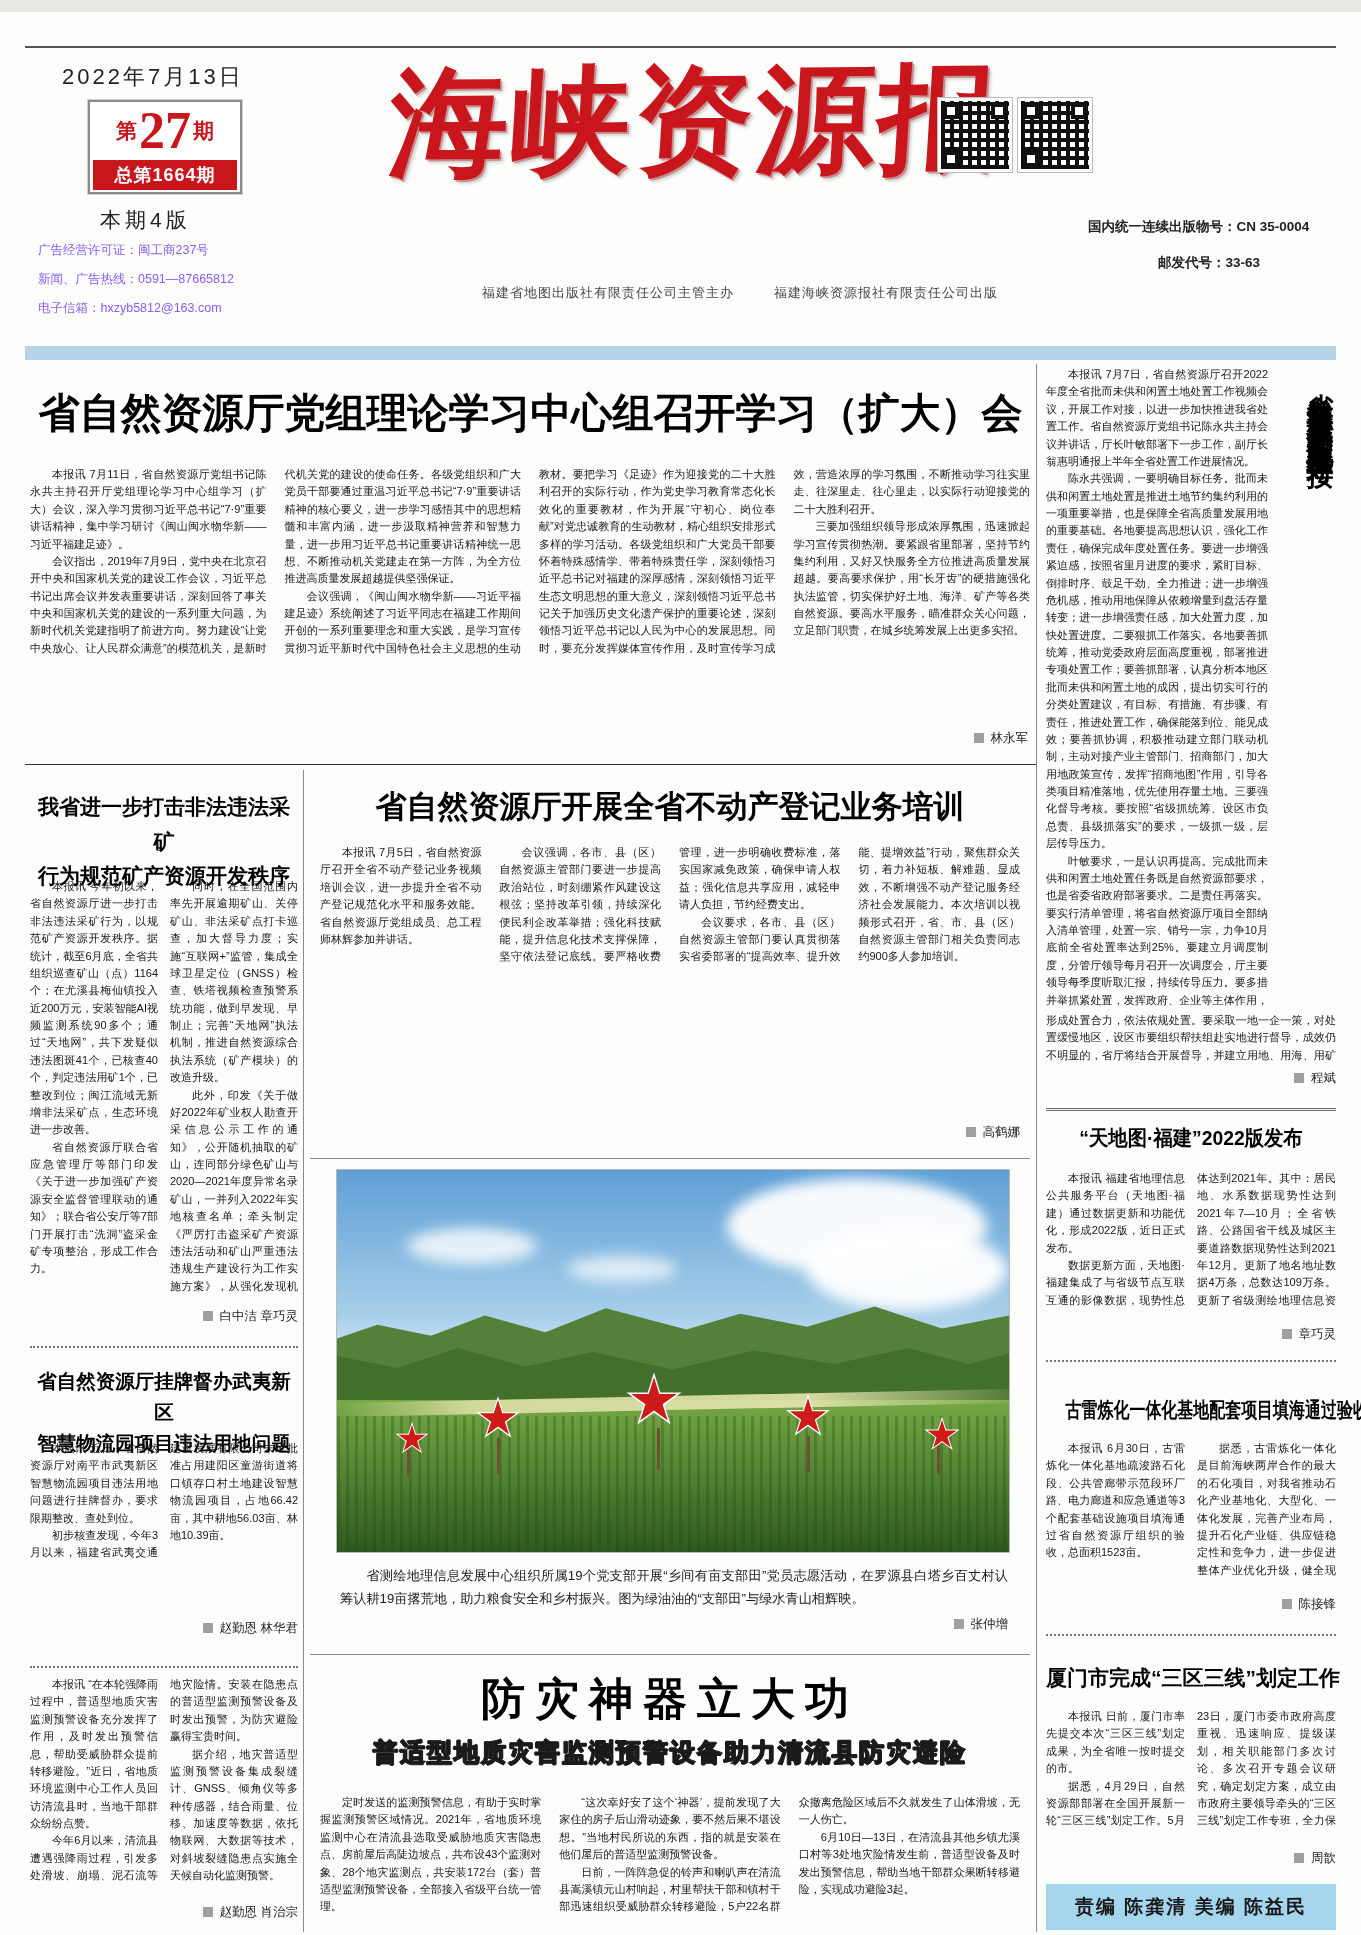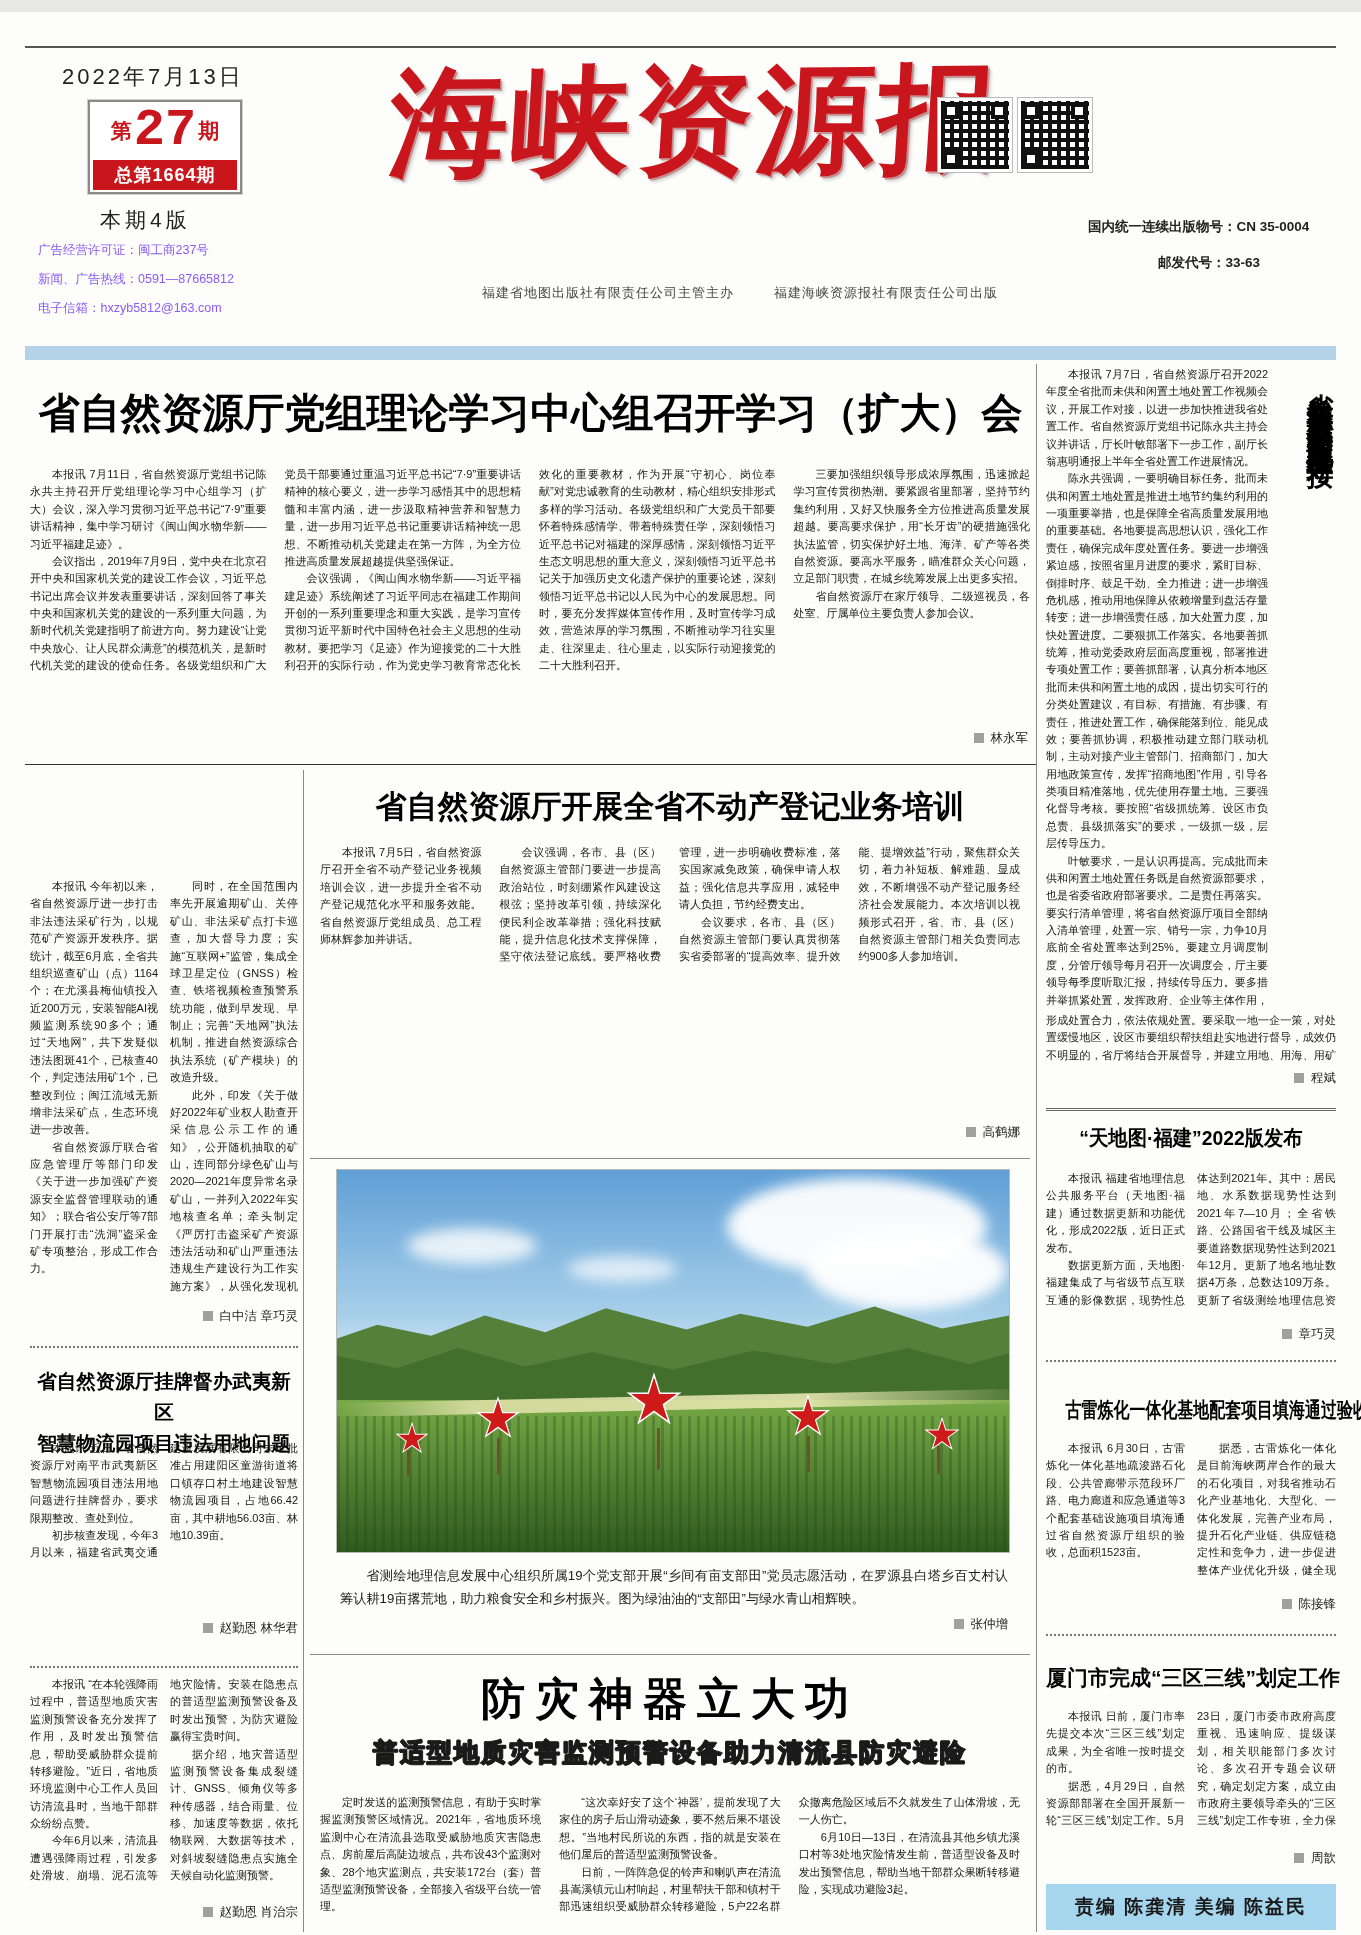--- a/index.html
+++ b/index.html
@@ -7,21 +7,21 @@
   body { font-family:"Liberation Sans", sans-serif; }
   .page { position:relative; width:1361px; height:1935px; margin:12px auto; background:#fdfdfb; overflow:hidden; color:#111; }
   .abs { position:absolute; }
 
   
   .top-rule { left:25px; top:34px; width:1311px; border-top:2px solid #555; }
   .mh-date { left:62px; top:50px; width:240px; font-size:22px; letter-spacing:3px; color:#222; }
   .issue-box { left:88px; top:88px; width:154px; height:94px; border:2px solid #8a8a8a; box-shadow:0 0 0 1px #cfcfcf; background:#fff; }
   .issue-row { height:58px; display:flex; align-items:center; justify-content:center; color:#c9161d; }
   .issue-row .sm { font-size:21px; font-weight:bold; }
-  .issue-row .big { font-size:52px; font-weight:bold; line-height:1; margin:0 2px; font-family:Liberation Mono, monospace; }
+  .issue-row .big { font-size:52px; font-weight:bold; line-height:1; margin:0 2px; font-family:Liberation Serif, serif; }
   .issue-band { margin:0 3px; height:30px; background:#c9161d; color:#fff; font-size:18px; font-weight:bold; display:flex; align-items:center; justify-content:center; letter-spacing:1px; }
   .mh-pages { left:100px; top:194px; width:160px; font-size:21px; letter-spacing:4px; color:#222; }
   .mh-lines { left:38px; top:224px; width:300px; font-size:12.5px; line-height:29px; color:#8b5cf6; }
   .mh-title { left:390px; top:30px; width:640px; height:170px; font-family:"DejaVu Serif", serif; font-weight:bold; font-size:118px; color:#c9161d; letter-spacing:4px; transform:skewX(-4deg) rotate(-0.5deg); text-shadow:2px 2px 0 rgba(160,10,15,.35), 4px 4px 3px rgba(0,0,0,.15); white-space:nowrap; }
   .mh-pinyin { left:400px; top:196px; width:620px; text-align:center; font-family:"DejaVu Serif", serif; font-style:italic; font-size:40px; color:#9a9a9a; letter-spacing:7px; white-space:nowrap; }
   .mh-org { left:430px; top:272px; width:620px; font-size:13px; color:#444; letter-spacing:1px; display:flex; gap:40px; justify-content:center; white-space:nowrap; }
   .qr { top:86px; width:74px; height:74px; background:
         repeating-linear-gradient(0deg,#111 0 4px,transparent 4px 9px),
         repeating-linear-gradient(90deg,#111 0 4px,#fff 4px 9px);
         border:3px solid #fff; outline:1px solid #bbb; }
@@ -126,24 +126,27 @@
   <div class="abs hline dbl" style="left:1046px; top:1096px; width:290px;"></div>
   <div class="abs hline dotted" style="left:1046px; top:1348px; width:290px;"></div>
   <div class="abs hline dotted" style="left:1046px; top:1622px; width:290px;"></div>
 
   <div class="abs hl lead-hl">省自然资源厅党组理论学习中心组召开学习（扩大）会</div>
   <div class="abs body-txt cols4" style="left:30px; top:454px; width:1000px; height:290px;">
       <p>本报讯 7月11日，省自然资源厅党组书记陈永共主持召开厅党组理论学习中心组学习（扩大）会议，深入学习贯彻习近平总书记“7·9”重要讲话精神，集中学习研讨《闽山闽水物华新——习近平福建足迹》。</p>
       <p>会议指出，2019年7月9日，党中央在北京召开中央和国家机关党的建设工作会议，习近平总书记出席会议并发表重要讲话，深刻回答了事关中央和国家机关党的建设的一系列重大问题，为新时代机关党建指明了前进方向。努力建设“让党中央放心、让人民群众满意”的模范机关，是新时代机关党的建设的使命任务。各级党组织和广大党员干部要通过重温习近平总书记“7·9”重要讲话精神的核心要义，进一步学习感悟其中的思想精髓和丰富内涵，进一步汲取精神营养和智慧力量，进一步用习近平总书记重要讲话精神统一思想、不断推动机关党建走在第一方阵，为全方位推进高质量发展超越提供坚强保证。</p>
       <p>会议强调，《闽山闽水物华新——习近平福建足迹》系统阐述了习近平同志在福建工作期间开创的一系列重要理念和重大实践，是学习宣传贯彻习近平新时代中国特色社会主义思想的生动教材。要把学习《足迹》作为迎接党的二十大胜利召开的实际行动，作为党史学习教育常态化长效化的重要教材，作为开展“守初心、岗位奉献”对党忠诚教育的生动教材，精心组织安排形式多样的学习活动。各级党组织和广大党员干部要怀着特殊感情学、带着特殊责任学，深刻领悟习近平总书记对福建的深厚感情，深刻领悟习近平生态文明思想的重大意义，深刻领悟习近平总书记关于加强历史文化遗产保护的重要论述，深刻领悟习近平总书记以人民为中心的发展思想。同时，要充分发挥媒体宣传作用，及时宣传学习成效，营造浓厚的学习氛围，不断推动学习往实里走、往深里走、往心里走，以实际行动迎接党的二十大胜利召开。</p>
       <p>三要加强组织领导形成浓厚氛围，迅速掀起学习宣传贯彻热潮。要紧跟省里部署，坚持节约集约利用，又好又快服务全方位推进高质量发展超越。要高要求保护，用“长牙齿”的硬措施强化执法监管，切实保护好土地、海洋、矿产等各类自然资源。要高水平服务，瞄准群众关心问题，立足部门职责，在城乡统筹发展上出更多实招。</p>
-      <p>省自然资源厅在家厅领导、二级巡视员，各处室、厅属单位主要负责人参加会议。</p>
     </div>
   <div class="abs byline" style="left:838px; top:718px; width:190px;"><span class="bmark"></span><span>林永军</span></div>
 
+  <div class="abs hl" style="left:30px; top:778px; width:268px; font-size:21px; line-height:1.65;">
+    <div>我省进一步打击非法违法采矿</div>
+    <div>行为规范矿产资源开发秩序</div>
+  </div>
   <div class="abs body-txt cols2" style="left:30px; top:866px; width:268px; height:424px;">
       <p>本报讯 今年初以来，省自然资源厅进一步打击非法违法采矿行为，以规范矿产资源开发秩序。据统计，截至6月底，全省共组织巡查矿山（点）1164个；在尤溪县梅仙镇投入近200万元，安装智能AI视频监测系统90多个；通过“天地网”，共下发疑似违法图斑41个，已核查40个，判定违法用矿1个，已整改到位；闽江流域无新增非法采矿点，生态环境进一步改善。</p>
       <p>省自然资源厅联合省应急管理厅等部门印发《关于进一步加强矿产资源安全监督管理联动的通知》；联合省公安厅等7部门开展打击“洗洞”盗采金矿专项整治，形成工作合力。</p>
       <p>同时，在全国范围内率先开展逾期矿山、关停矿山、非法采矿点打卡巡查，加大督导力度；实施“互联网+”监管，集成全球卫星定位（GNSS）检查、铁塔视频检查预警系统功能，做到早发现、早制止；完善“天地网”执法机制，推进自然资源综合执法系统（矿产模块）的改造升级。</p>
       <p>此外，印发《关于做好2022年矿业权人勘查开采信息公示工作的通知》，公开随机抽取的矿山，连同部分绿色矿山与2020—2021年度异常名录矿山，一并列入2022年实地核查名单；牵头制定《严厉打击盗采矿产资源违法活动和矿山严重违法违规生产建设行为工作实施方案》，从强化发现机制、落实属地监管责任、完善共管共治格局、完善行刑衔接、构建完善信用约束制度等方面构建长效机制。</p>
     </div>
   <div class="abs byline" style="left:110px; top:1296px; width:188px;"><span class="bmark"></span><span>白中洁 章巧灵</span></div>
 
   <div class="abs hl" style="left:315px; top:774px; width:710px; font-size:31px; white-space:nowrap;">省自然资源厅开展全省不动产登记业务培训</div>
   <div class="abs body-txt cols4" style="left:320px; top:832px; width:700px; height:276px;">

